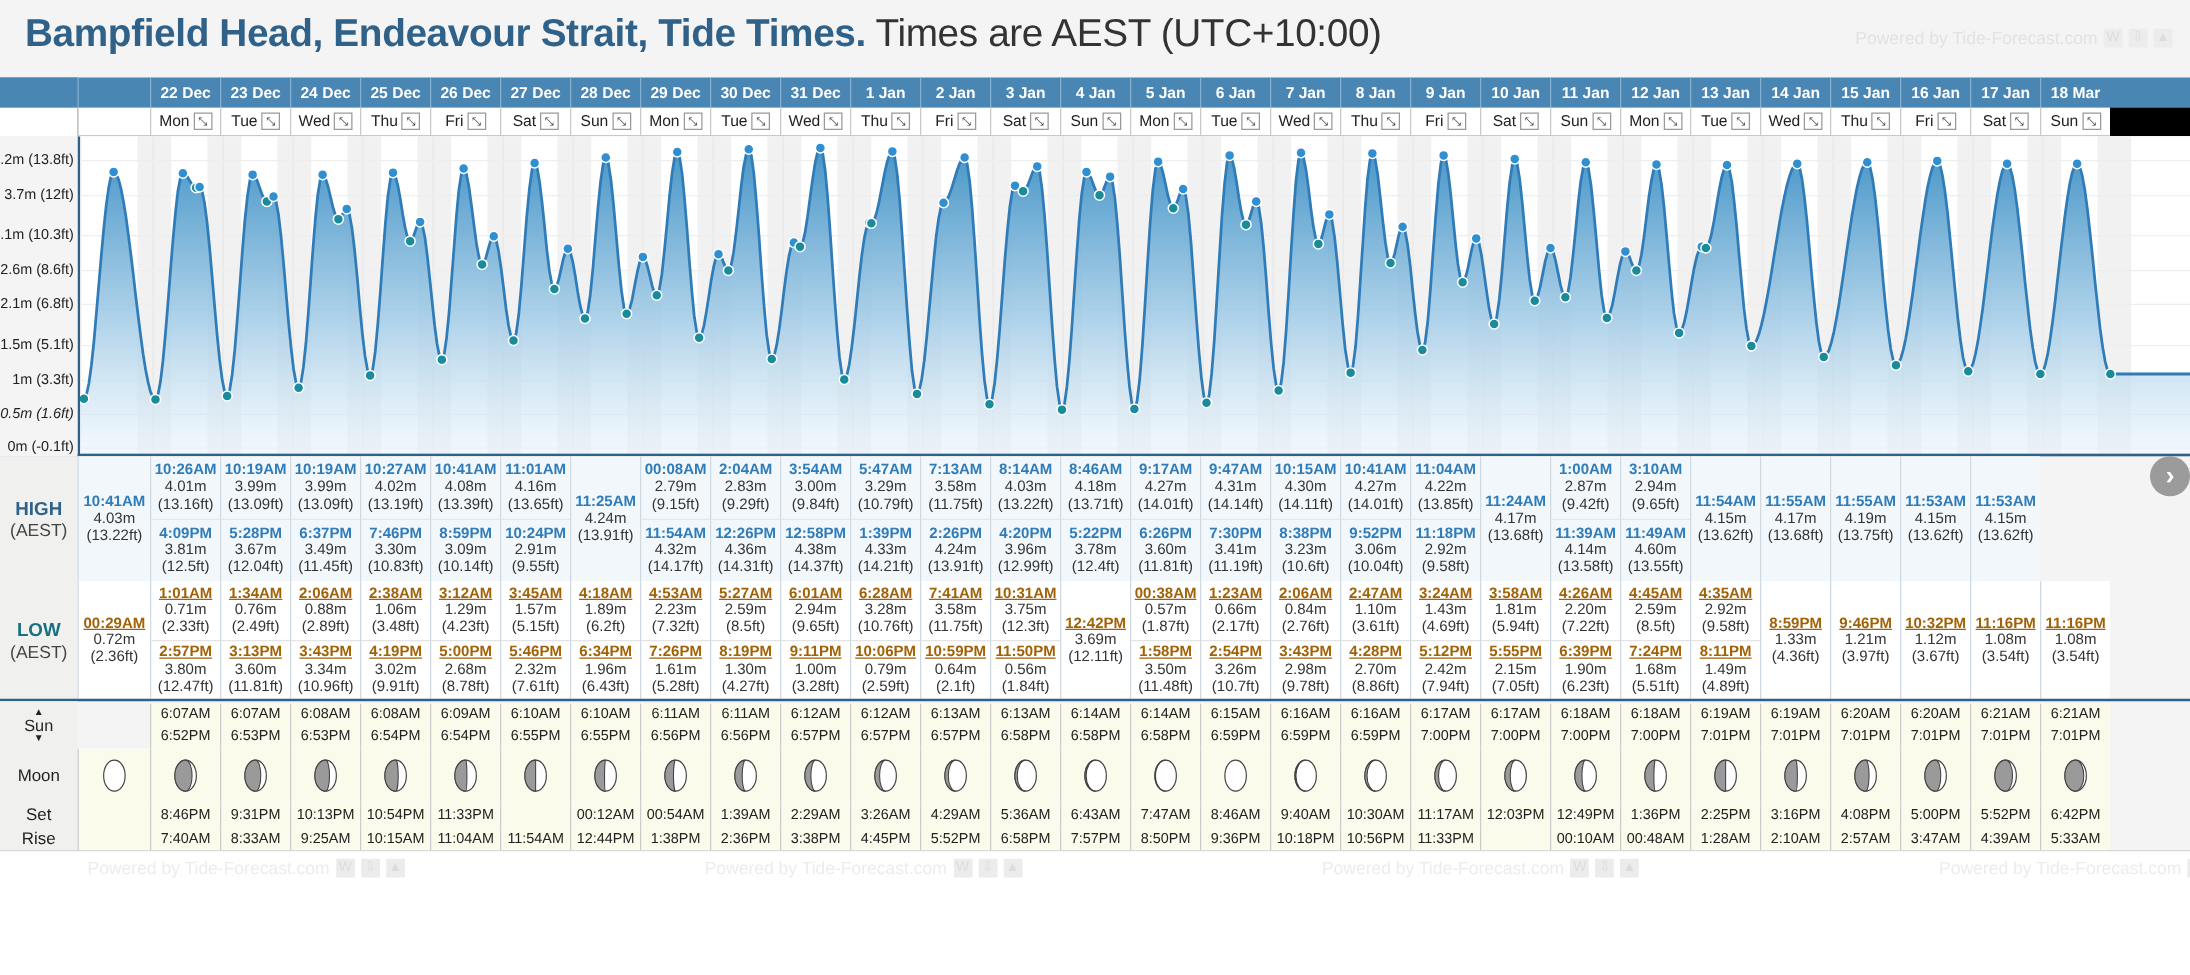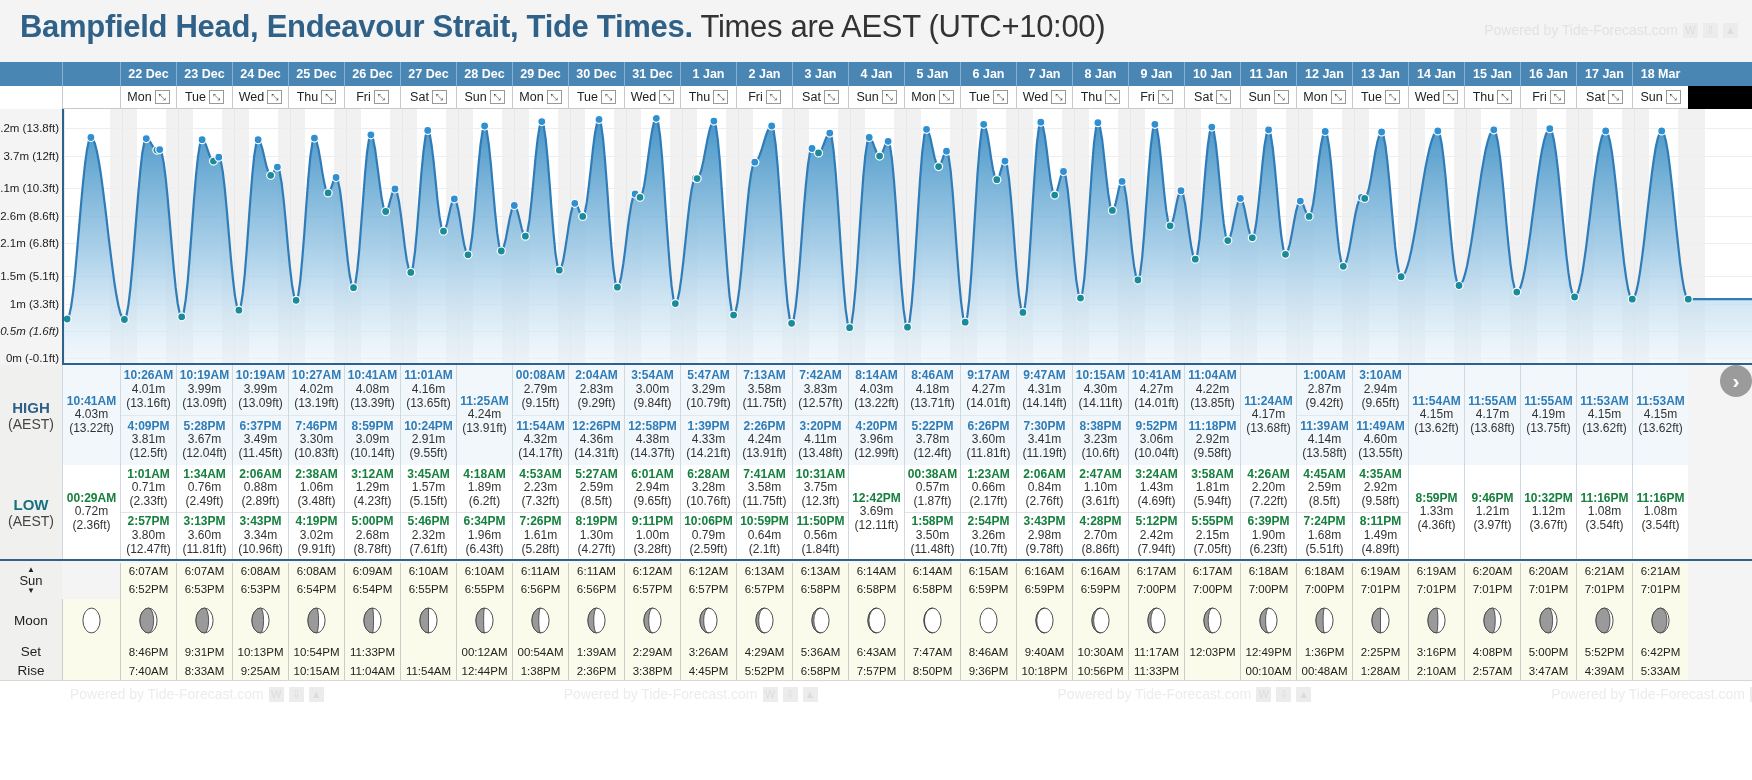--- a/index.html
+++ b/index.html
@@ -125,21 +125,21 @@
 
   .ev {
     flex: 1 1 0; display:flex; flex-direction:column;
     align-items:center; justify-content:center;
     line-height: 1.13; padding: 1px 0;
   }
   .ev .t { font-weight: bold; font-size: 12px; }
   .ev .m { font-size: 12px; color: #333; }
   .ev .f { font-size: 12px; color: #333; }
   .hi-row .ev .t { color: #2f7cb8; }
-  .lo-row .ev .t { color: #15803d; }
+  .lo-row .ev .t { color: #a16207; text-decoration: underline; }
   .hi-row .ev + .ev { border-top: 1px solid #dfe8ef; }
   .lo-row .ev + .ev { border-top: 1px solid #e4e4e4; }
 
   
   .sep { position:absolute; left:0; width:1752px; height:2px; background:#2f6189; }
 
   
   .sunrow { top: 561px; height: 38px; width: 1752px; }
   .sunrow .lab { background:#f0f0ef; height:38px; font-size: 13px; color:#222; line-height:1.0; }
   .sunrow .cells { height: 38px; align-items: flex-end; }
@@ -708,32 +708,20 @@
             <div class="f">(11.75ft)</div>
           </div>
           <div class="ev">
             <div class="t">2:26PM</div>
             <div class="m">4.24m</div>
             <div class="f">(13.91ft)</div>
           </div>
         </div>
         <div class="c">
           <div class="ev">
-            <div class="t">7:42AM</div>
-            <div class="m">3.83m</div>
-            <div class="f">(12.57ft)</div>
-          </div>
-          <div class="ev">
-            <div class="t">3:20PM</div>
-            <div class="m">4.11m</div>
-            <div class="f">(13.48ft)</div>
-          </div>
-        </div>
-        <div class="c">
-          <div class="ev">
             <div class="t">8:14AM</div>
             <div class="m">4.03m</div>
             <div class="f">(13.22ft)</div>
           </div>
           <div class="ev">
             <div class="t">4:20PM</div>
             <div class="m">3.96m</div>
             <div class="f">(12.99ft)</div>
           </div>
         </div>

